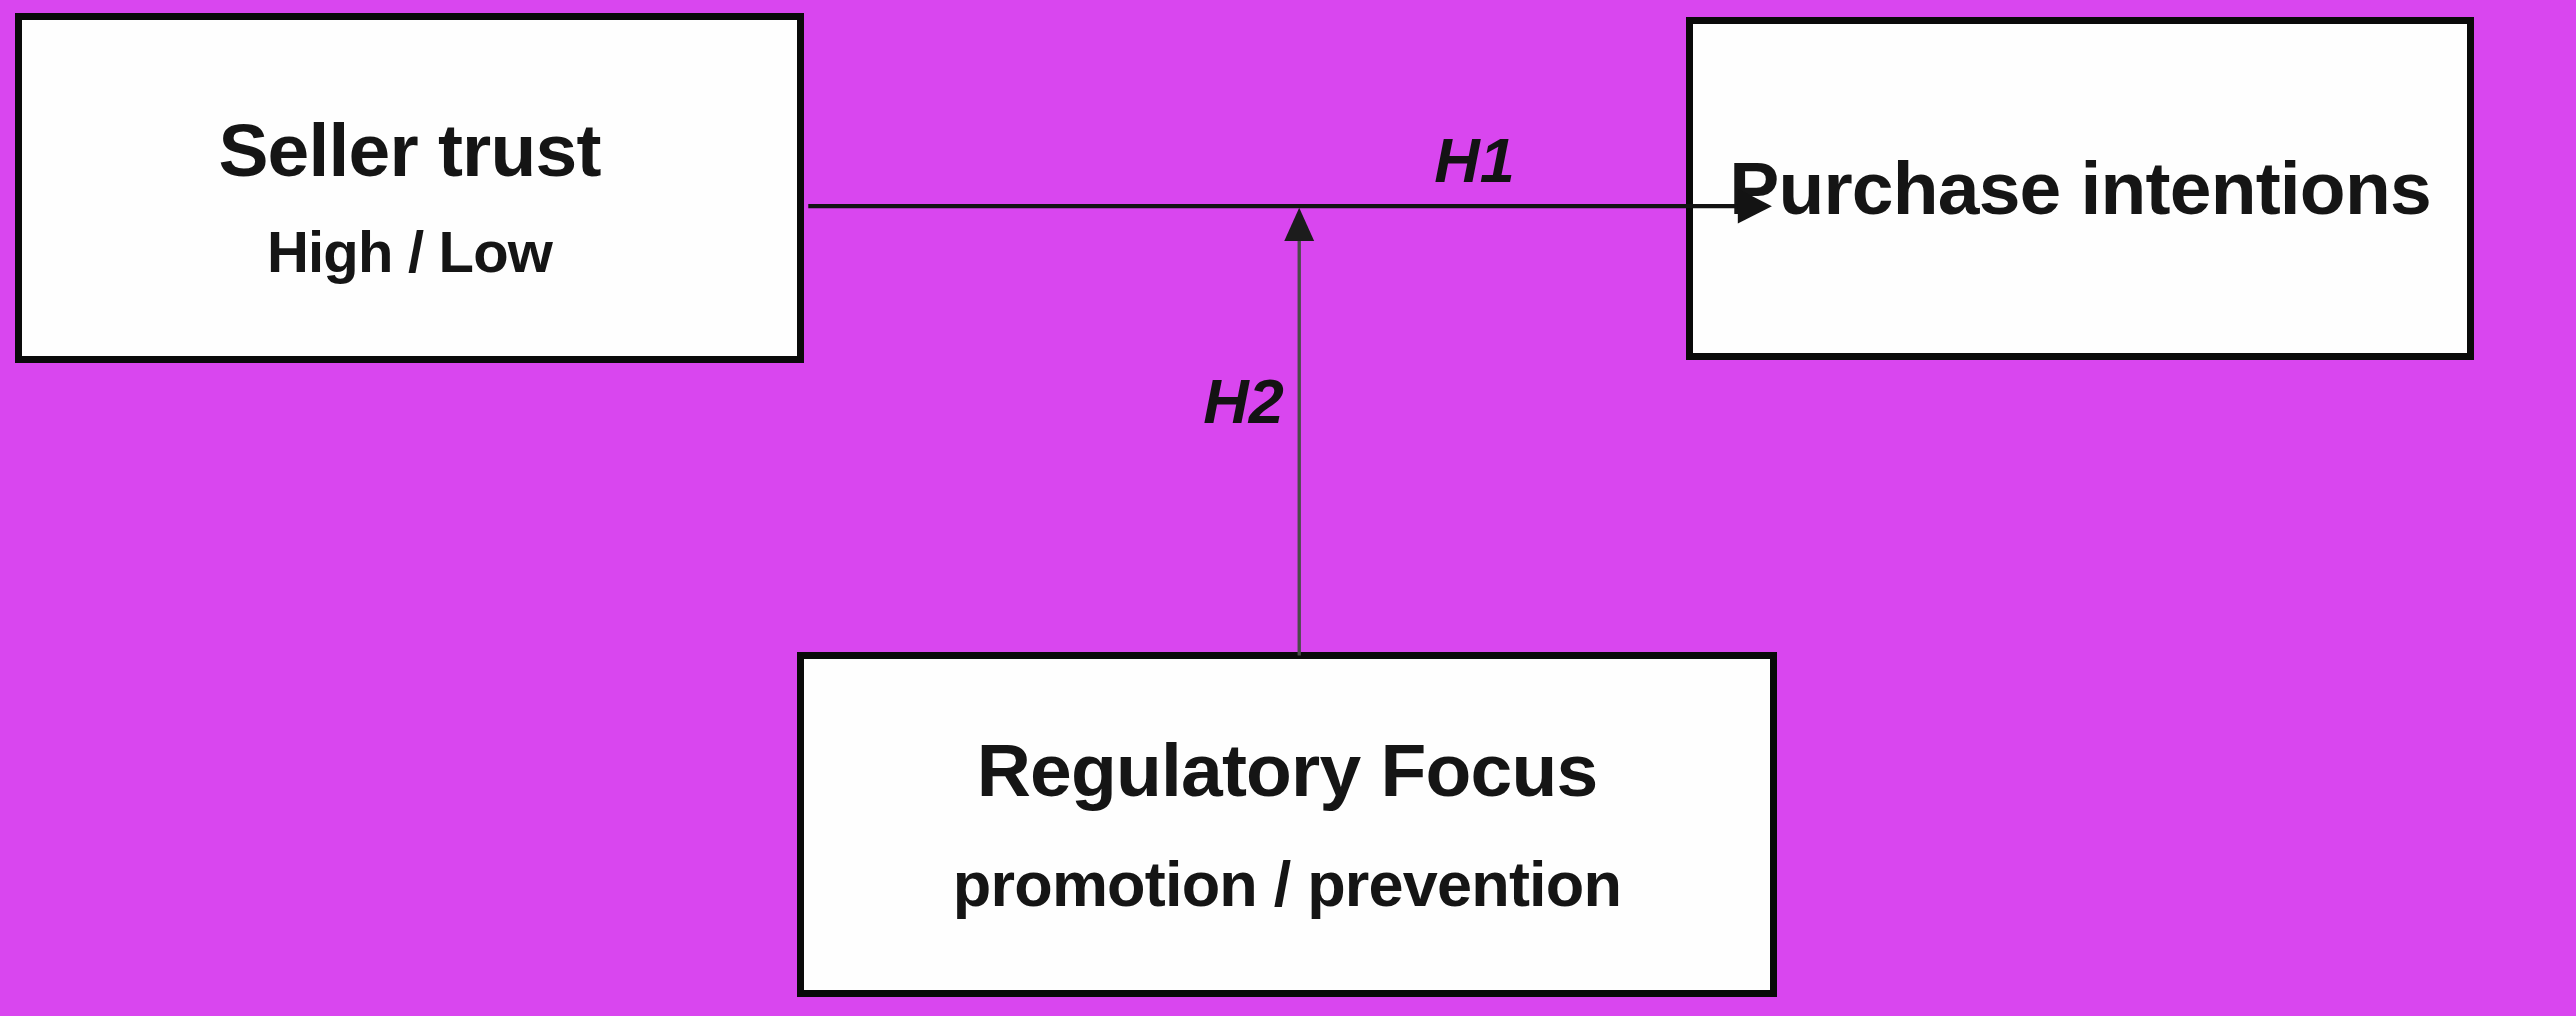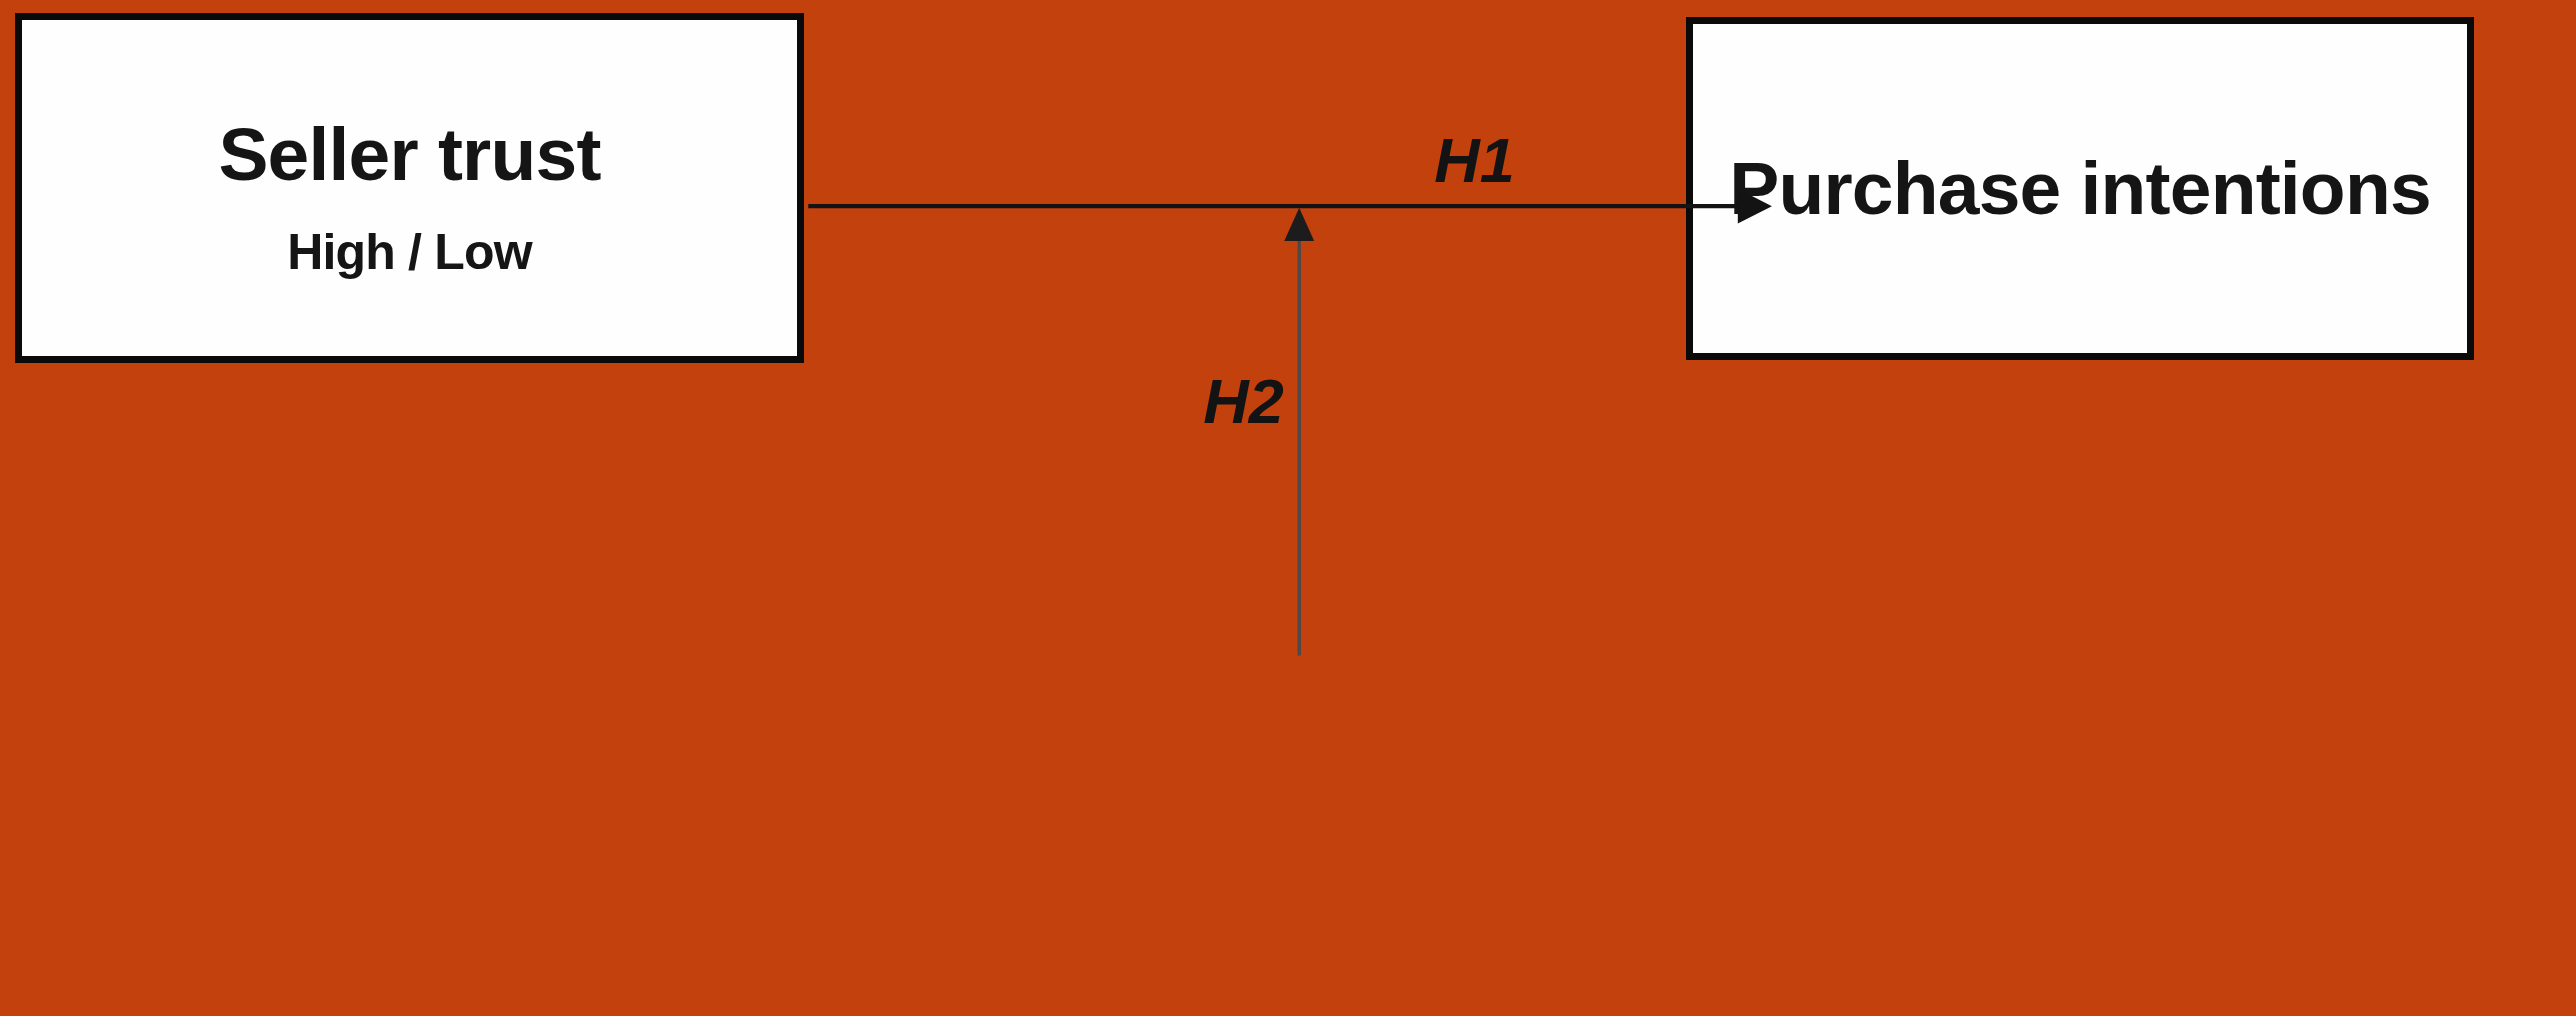--- a/index.html
+++ b/index.html
@@ -4,21 +4,21 @@
 <style>
   html, body {
     margin: 0;
     padding: 0;
     background: #ffffff;
   }
   .canvas {
     position: relative;
     width: 2576px;
     height: 1017px;
-    background: #c2410c;
+    background: #d946ef;
     font-family: "Liberation Sans", "DejaVu Sans", sans-serif;
     color: #151515;
     overflow: hidden;
   }
   .model-box {
     position: absolute;
     box-sizing: border-box;
     border: 7.5px solid #0a0a0a;
     background: #fefefe;
     display: flex;
@@ -49,21 +49,21 @@
     gap: 45px;
   }
   .box-title {
     font-size: 75px;
     font-weight: 700;
     line-height: 1.0;
     letter-spacing: -0.8px;
     white-space: nowrap;
   }
   .box-subtitle {
-    font-size: 50px;
+    font-size: 58px;
     font-weight: 700;
     line-height: 1.0;
     letter-spacing: -0.8px;
     white-space: nowrap;
   }
   .box-regulatory .box-subtitle {
     font-size: 63px;
   }
   .arrow-layer {
     position: absolute;
@@ -101,20 +101,24 @@
 
   <div class="model-box box-seller">
     <div class="box-title">Seller trust</div>
     <div class="box-subtitle">High / Low</div>
   </div>
 
   <div class="model-box box-purchase">
     <div class="box-title">Purchase intentions</div>
   </div>
 
+  <div class="model-box box-regulatory">
+    <div class="box-title">Regulatory Focus</div>
+    <div class="box-subtitle">promotion / prevention</div>
+  </div>
 
   <svg class="arrow-layer" viewBox="0 0 3101 1224" xmlns="http://www.w3.org/2000/svg" aria-hidden="true">
 
     <line x1="973" y1="248" x2="2096" y2="248" stroke="#131313" stroke-width="5"></line>
     <polygon points="2133,248 2092,227 2092,269" fill="#131313"></polygon>
 
     <line x1="1564" y1="789" x2="1564" y2="288" stroke="#4a4a4a" stroke-width="4"></line>
     <polygon points="1564,250 1546,290 1582,290" fill="#1c1c1c"></polygon>
   </svg>
 

